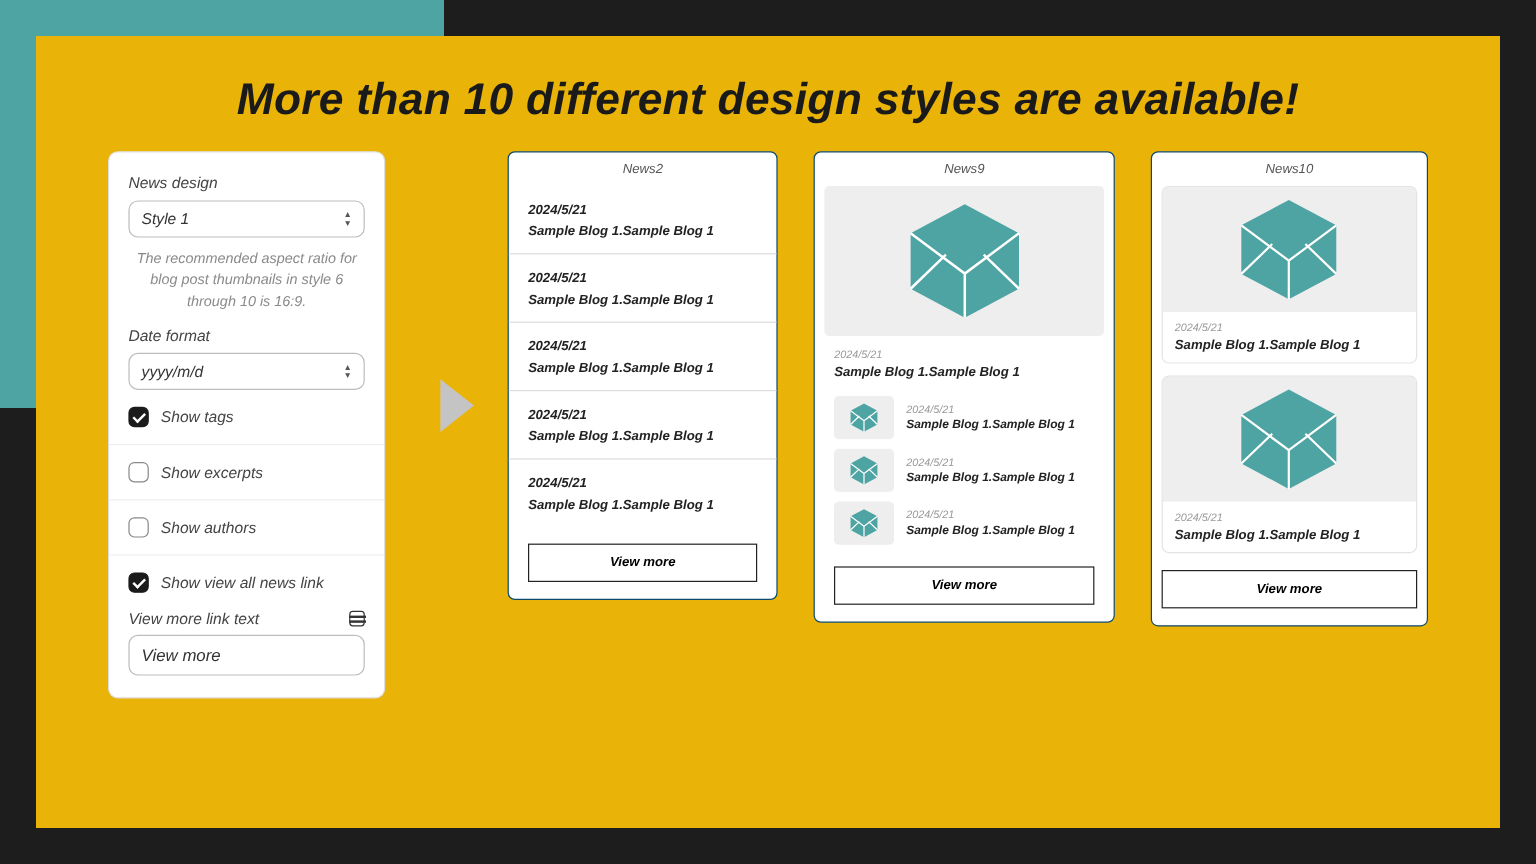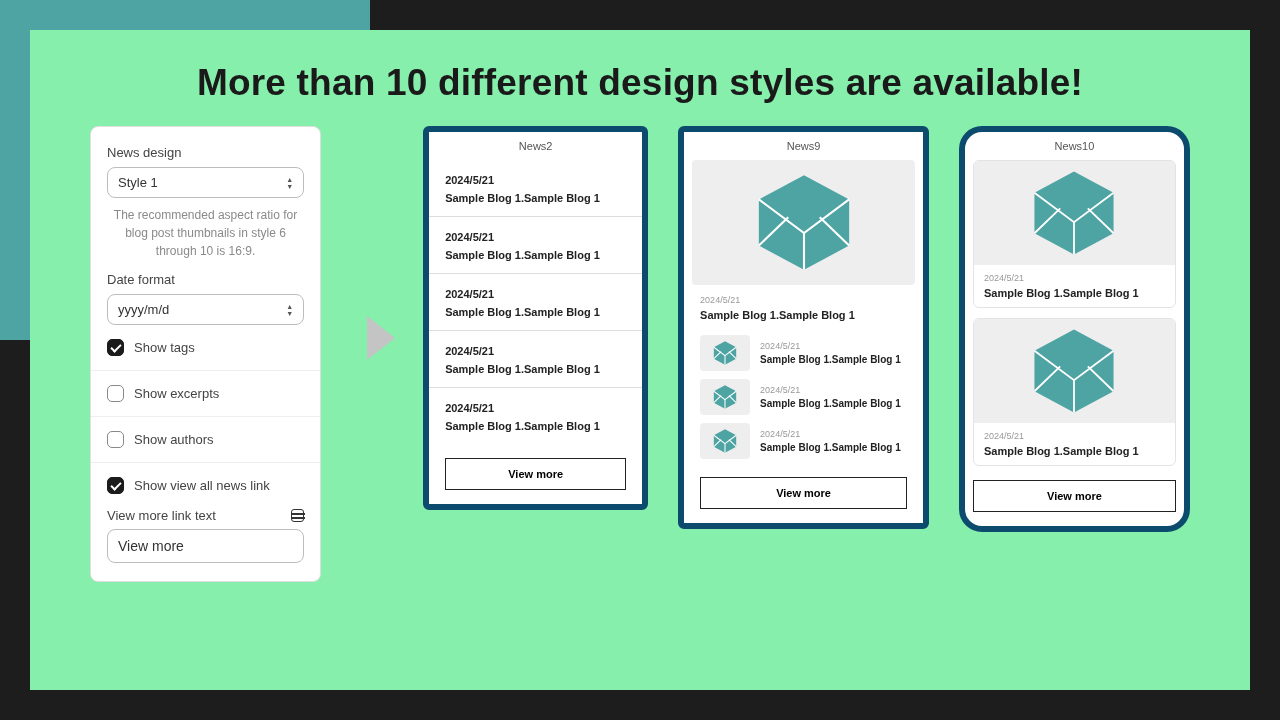--- a/index.html
+++ b/index.html
@@ -6,21 +6,21 @@
   body { font-family: -apple-system, BlinkMacSystemFont, "Segoe UI", Arial, sans-serif; background: #1d1d1d; }
   .outer {
     position: relative; width: 1280px; height: 720px; overflow: hidden;
   }
   .teal-block {
     position: absolute; background: #4ea3a3; z-index: 0;
   }
   .teal-left  { left: 0; top: 0; width: 370px; height: 340px; }
   .white-panel {
     position: absolute; left: 30px; top: 30px; right: 30px; bottom: 30px;
-    background: #86efac; z-index: 1;
+    background: #eab308; z-index: 1; font-style: italic;
   }
   .heading {
     text-align: center; font-size: 37px; font-weight: 700;
     margin: 32px 0 22px 0; letter-spacing: 0.2px; color: #1a1a1a;
   }
   .content-row {
     display: flex; align-items: flex-start; gap: 6px;
     padding: 0 60px;
   }
   
@@ -70,21 +70,21 @@
   .arrow {
     margin: 190px 22px 0 40px;
     width: 0; height: 0;
     border-top: 22px solid transparent;
     border-bottom: 22px solid transparent;
     border-left: 28px solid #c4c4c4;
   }
 
   
   .preview {
-    width: 226px; border: 6px solid #0c4a6e; border-radius: 6px;
+    width: 226px; border: 1px solid #0c4a6e; border-radius: 6px;
     background: #fff; padding: 8px 0 14px 0; display: flex; flex-direction: column;
   }
   .pv-title { text-align: center; font-size: 11px; color: #555; margin-bottom: 8px; }
   .pv-list { padding: 0 16px; }
   .pv-item-date { font-size: 11px; font-weight: 700; color: #222; margin-top: 14px; }
   .pv-item-title { font-size: 11px; font-weight: 700; color: #222; margin: 6px 0 12px 0; }
   .pv-item-divider { height: 1px; background: #ddd; margin: 2px -16px 0 -16px; }
   .vm-btn {
     margin: 14px 16px 0 16px; border: 1px solid #222; padding: 9px 0;
     text-align: center; font-size: 11px; font-weight: 600;
@@ -99,21 +99,21 @@
     width: 50px; height: 36px; background: #eee; border-radius: 4px;
     display: flex; align-items: center; justify-content: center; flex: 0 0 50px;
   }
   .hex { display: block; }
   .pv9-main-date { font-size: 9px; color: #999; margin: 2px 0 4px 16px; }
   .pv9-main-title { font-size: 11px; font-weight: 700; color: #222; margin: 0 0 10px 16px; }
   .pv9-row { display: flex; align-items: center; gap: 10px; padding: 4px 16px; }
   .pv9-col-date { font-size: 9px; color: #999; }
   .pv9-col-title { font-size: 10px; font-weight: 700; color: #222; margin-top: 3px; }
 
-  .card10 { width: 232px; border-radius: 23px; }
+  .card10 { width: 232px; }
   .pv10-card {
     border: 1px solid #e3e3e3; border-radius: 6px; margin: 0 8px 10px 8px; overflow: hidden;
   }
   .pv10-thumb { background: #eee; padding: 6px 0; display: flex; align-items: center; justify-content: center; }
   .pv10-body { padding: 8px 10px; }
   .pv10-date { font-size: 9px; color: #999; }
   .pv10-title { font-size: 11px; font-weight: 700; color: #222; margin-top: 4px; }
 
 </style>
 </head>

